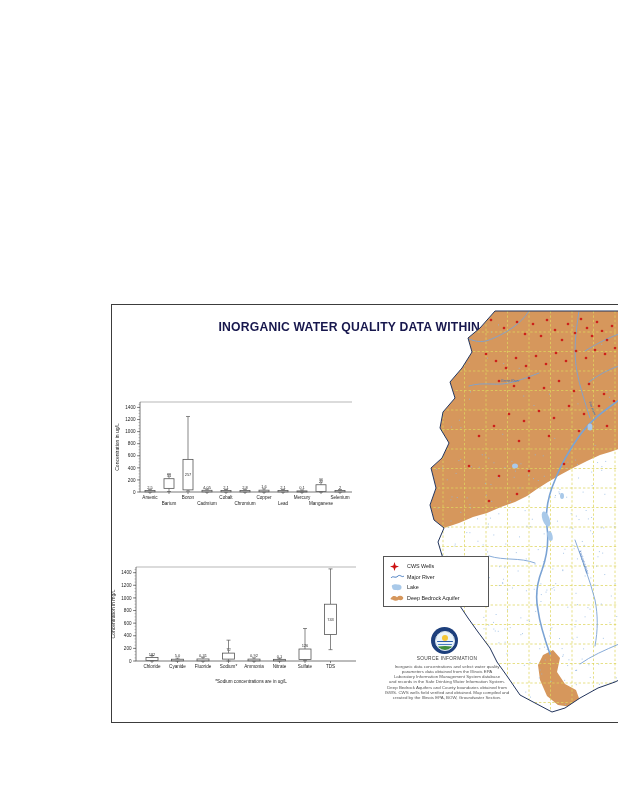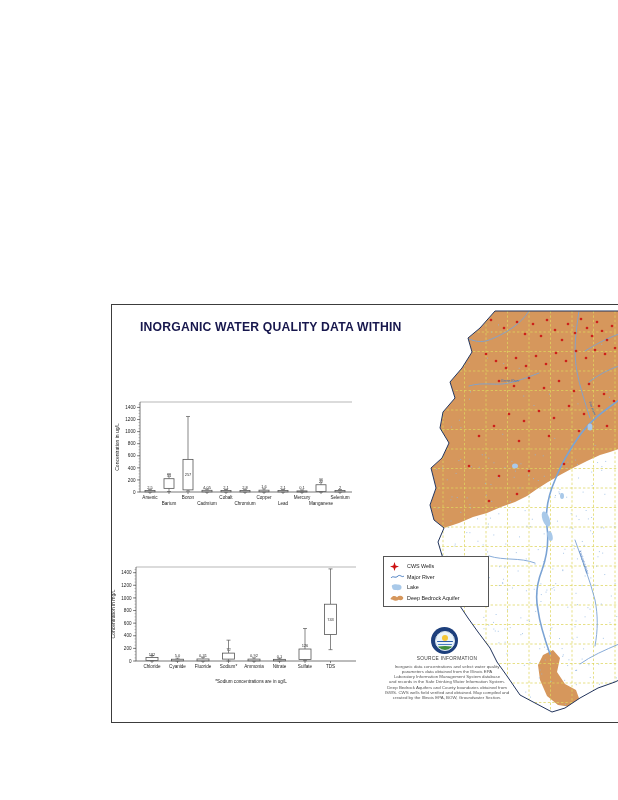--- a/index.html
+++ b/index.html
@@ -1,20 +1,20 @@
 <!DOCTYPE html>
 <html><head>
 <meta charset="utf-8">
 <style>
   html,body{margin:0;padding:0;background:#ffffff;}
   body{font-family:"Liberation Sans", sans-serif;}
   #canvas{position:relative;width:618px;height:800px;background:#fff;overflow:hidden;}
   #poster-border{position:absolute;left:111px;top:304px;width:510px;height:419px;
     border:1px solid #3c3c3c;border-right:none;box-sizing:border-box;background:#fff;}
-  #title{position:absolute;left:140px;top:321px;width:340px;text-align:left;
+  #title{position:absolute;left:140px;top:321px;width:340px;text-align:right;
     font-weight:bold;font-size:12.2px;line-height:13.6px;color:#17174d;letter-spacing:.2px;}
   .chart-svg{position:absolute;overflow:visible;}
   #chart1{left:112px;top:394px;width:252px;height:124px;}
   #chart2{left:108px;top:556px;width:258px;height:136px;}
   #map-svg{position:absolute;left:429px;top:306px;width:189px;height:416px;}
   #legend{position:absolute;left:383px;top:556px;width:106px;box-sizing:border-box;
     background:#fff;border:1px solid #555;padding:4px 5px 3px 6px;z-index:5;}
   .legend-row{display:flex;align-items:center;height:10.5px;}
   .legend-swatch{width:17px;display:flex;align-items:center;justify-content:flex-start;flex:0 0 17px;}
   .legend-label{font-size:5.4px;color:#222;white-space:nowrap;}

